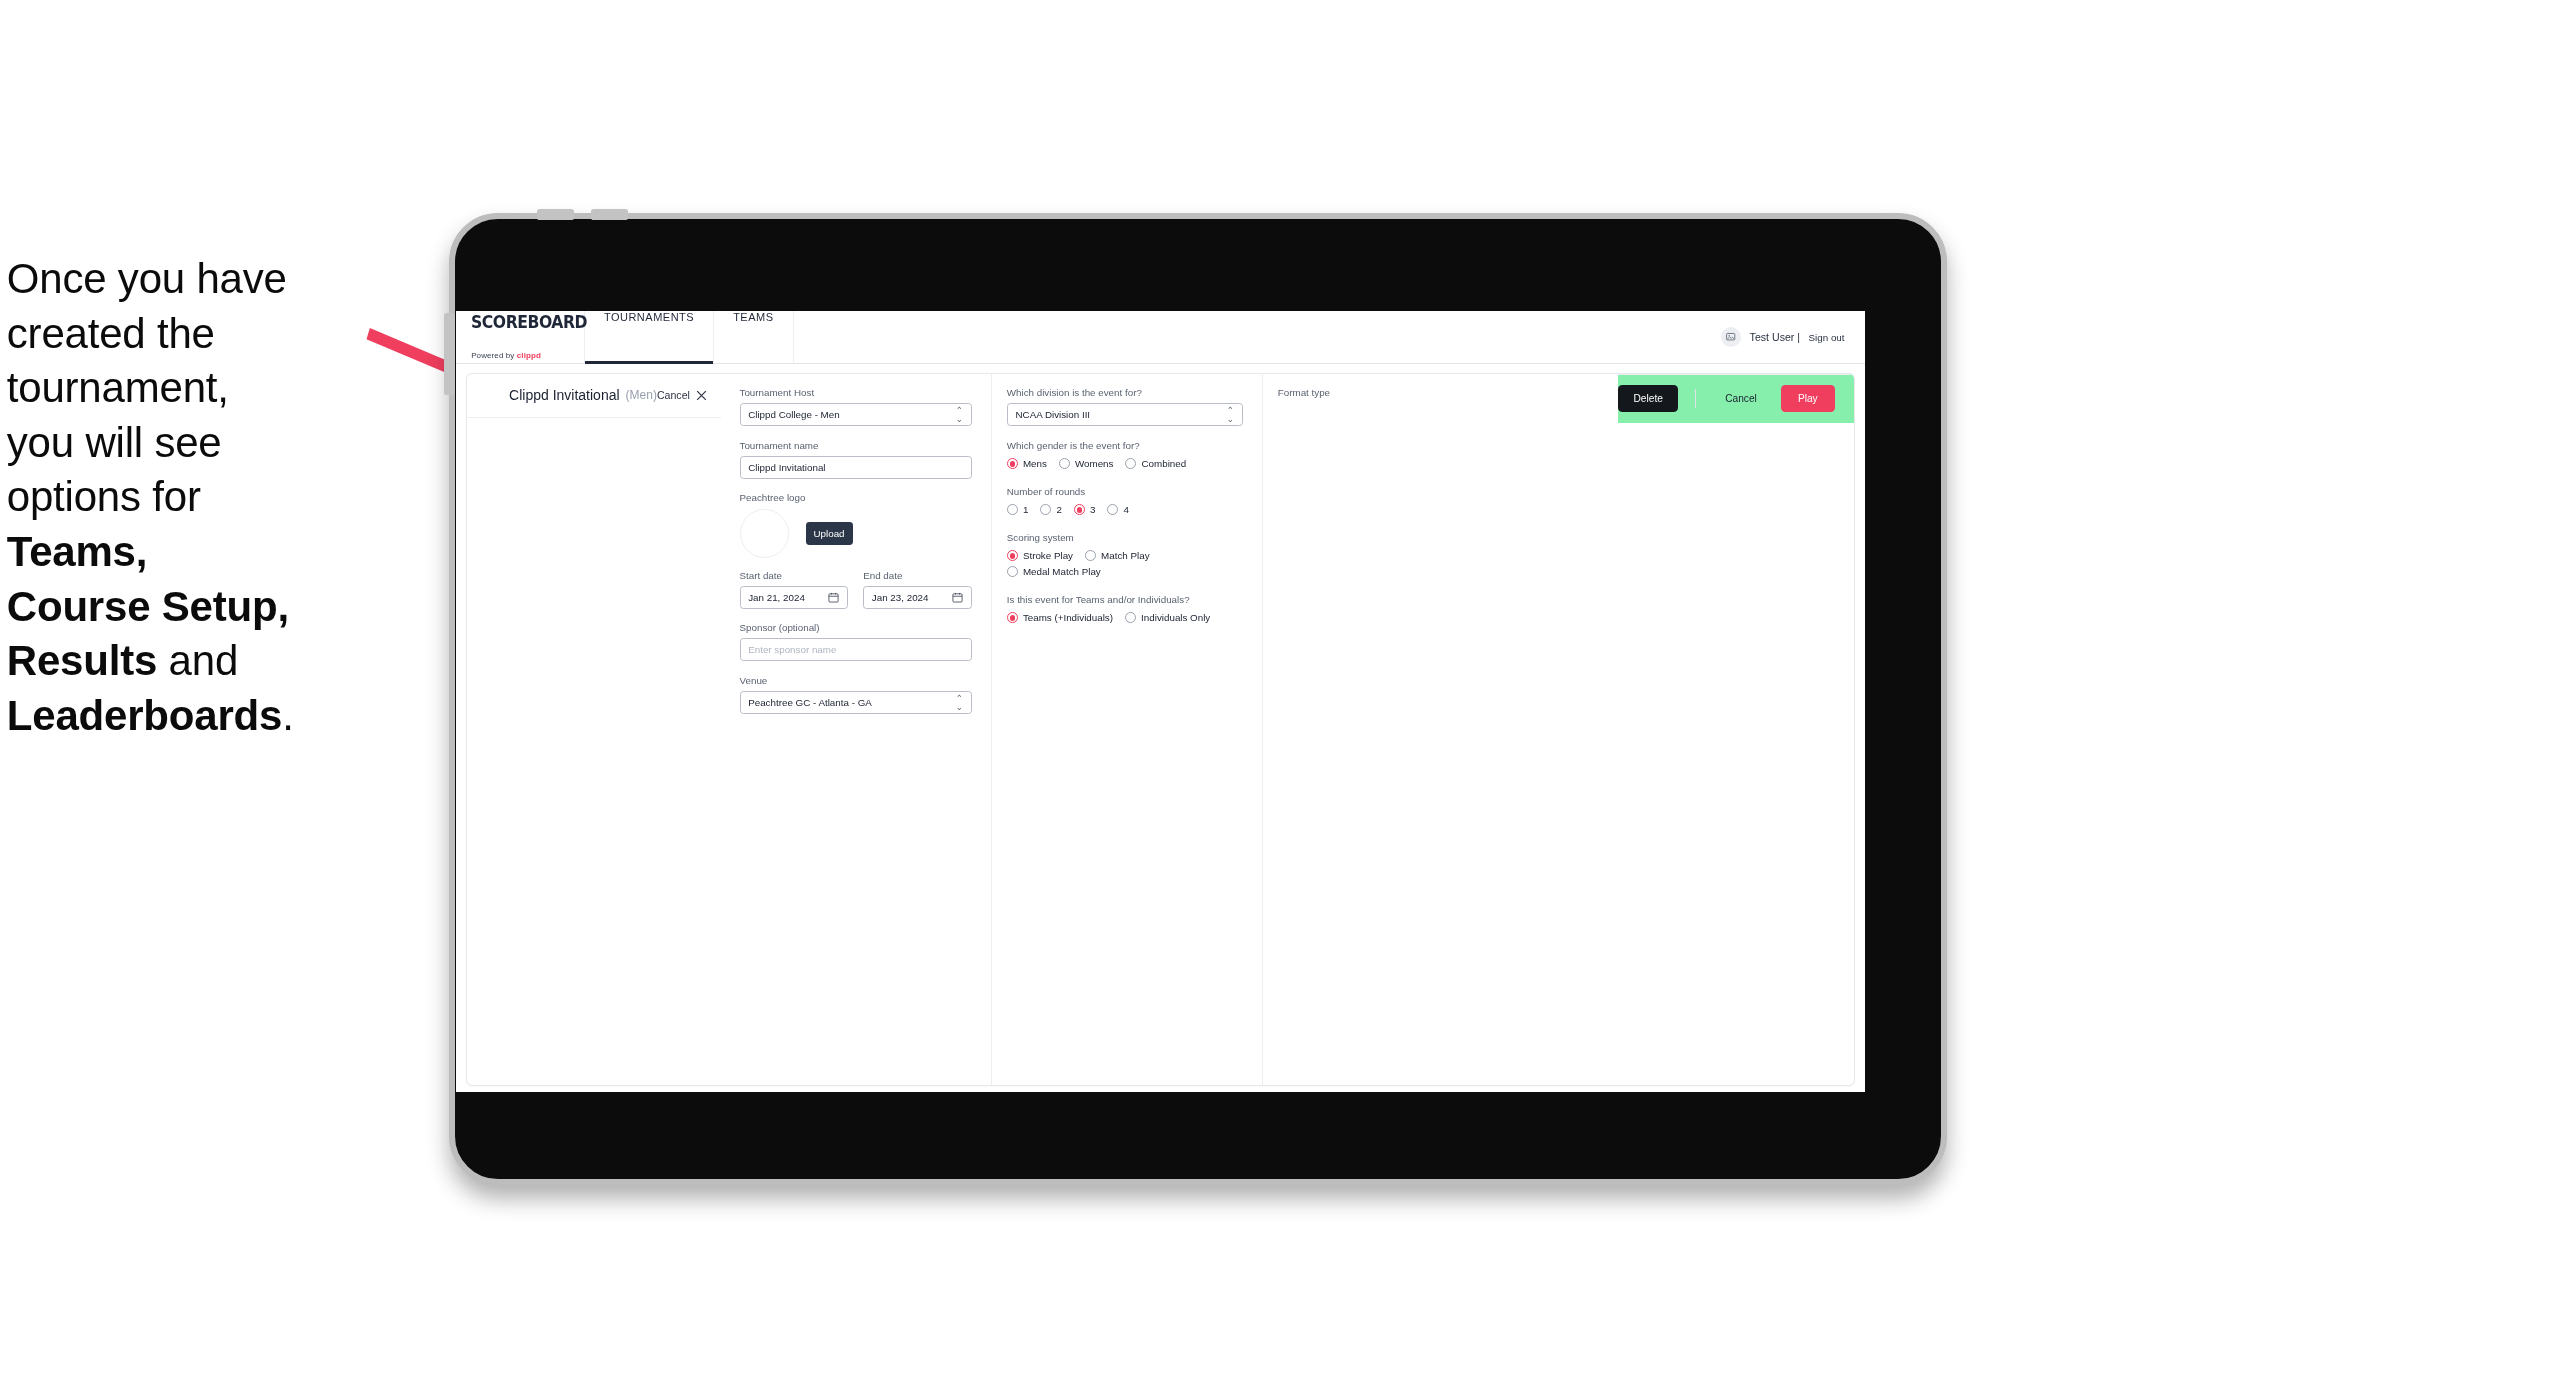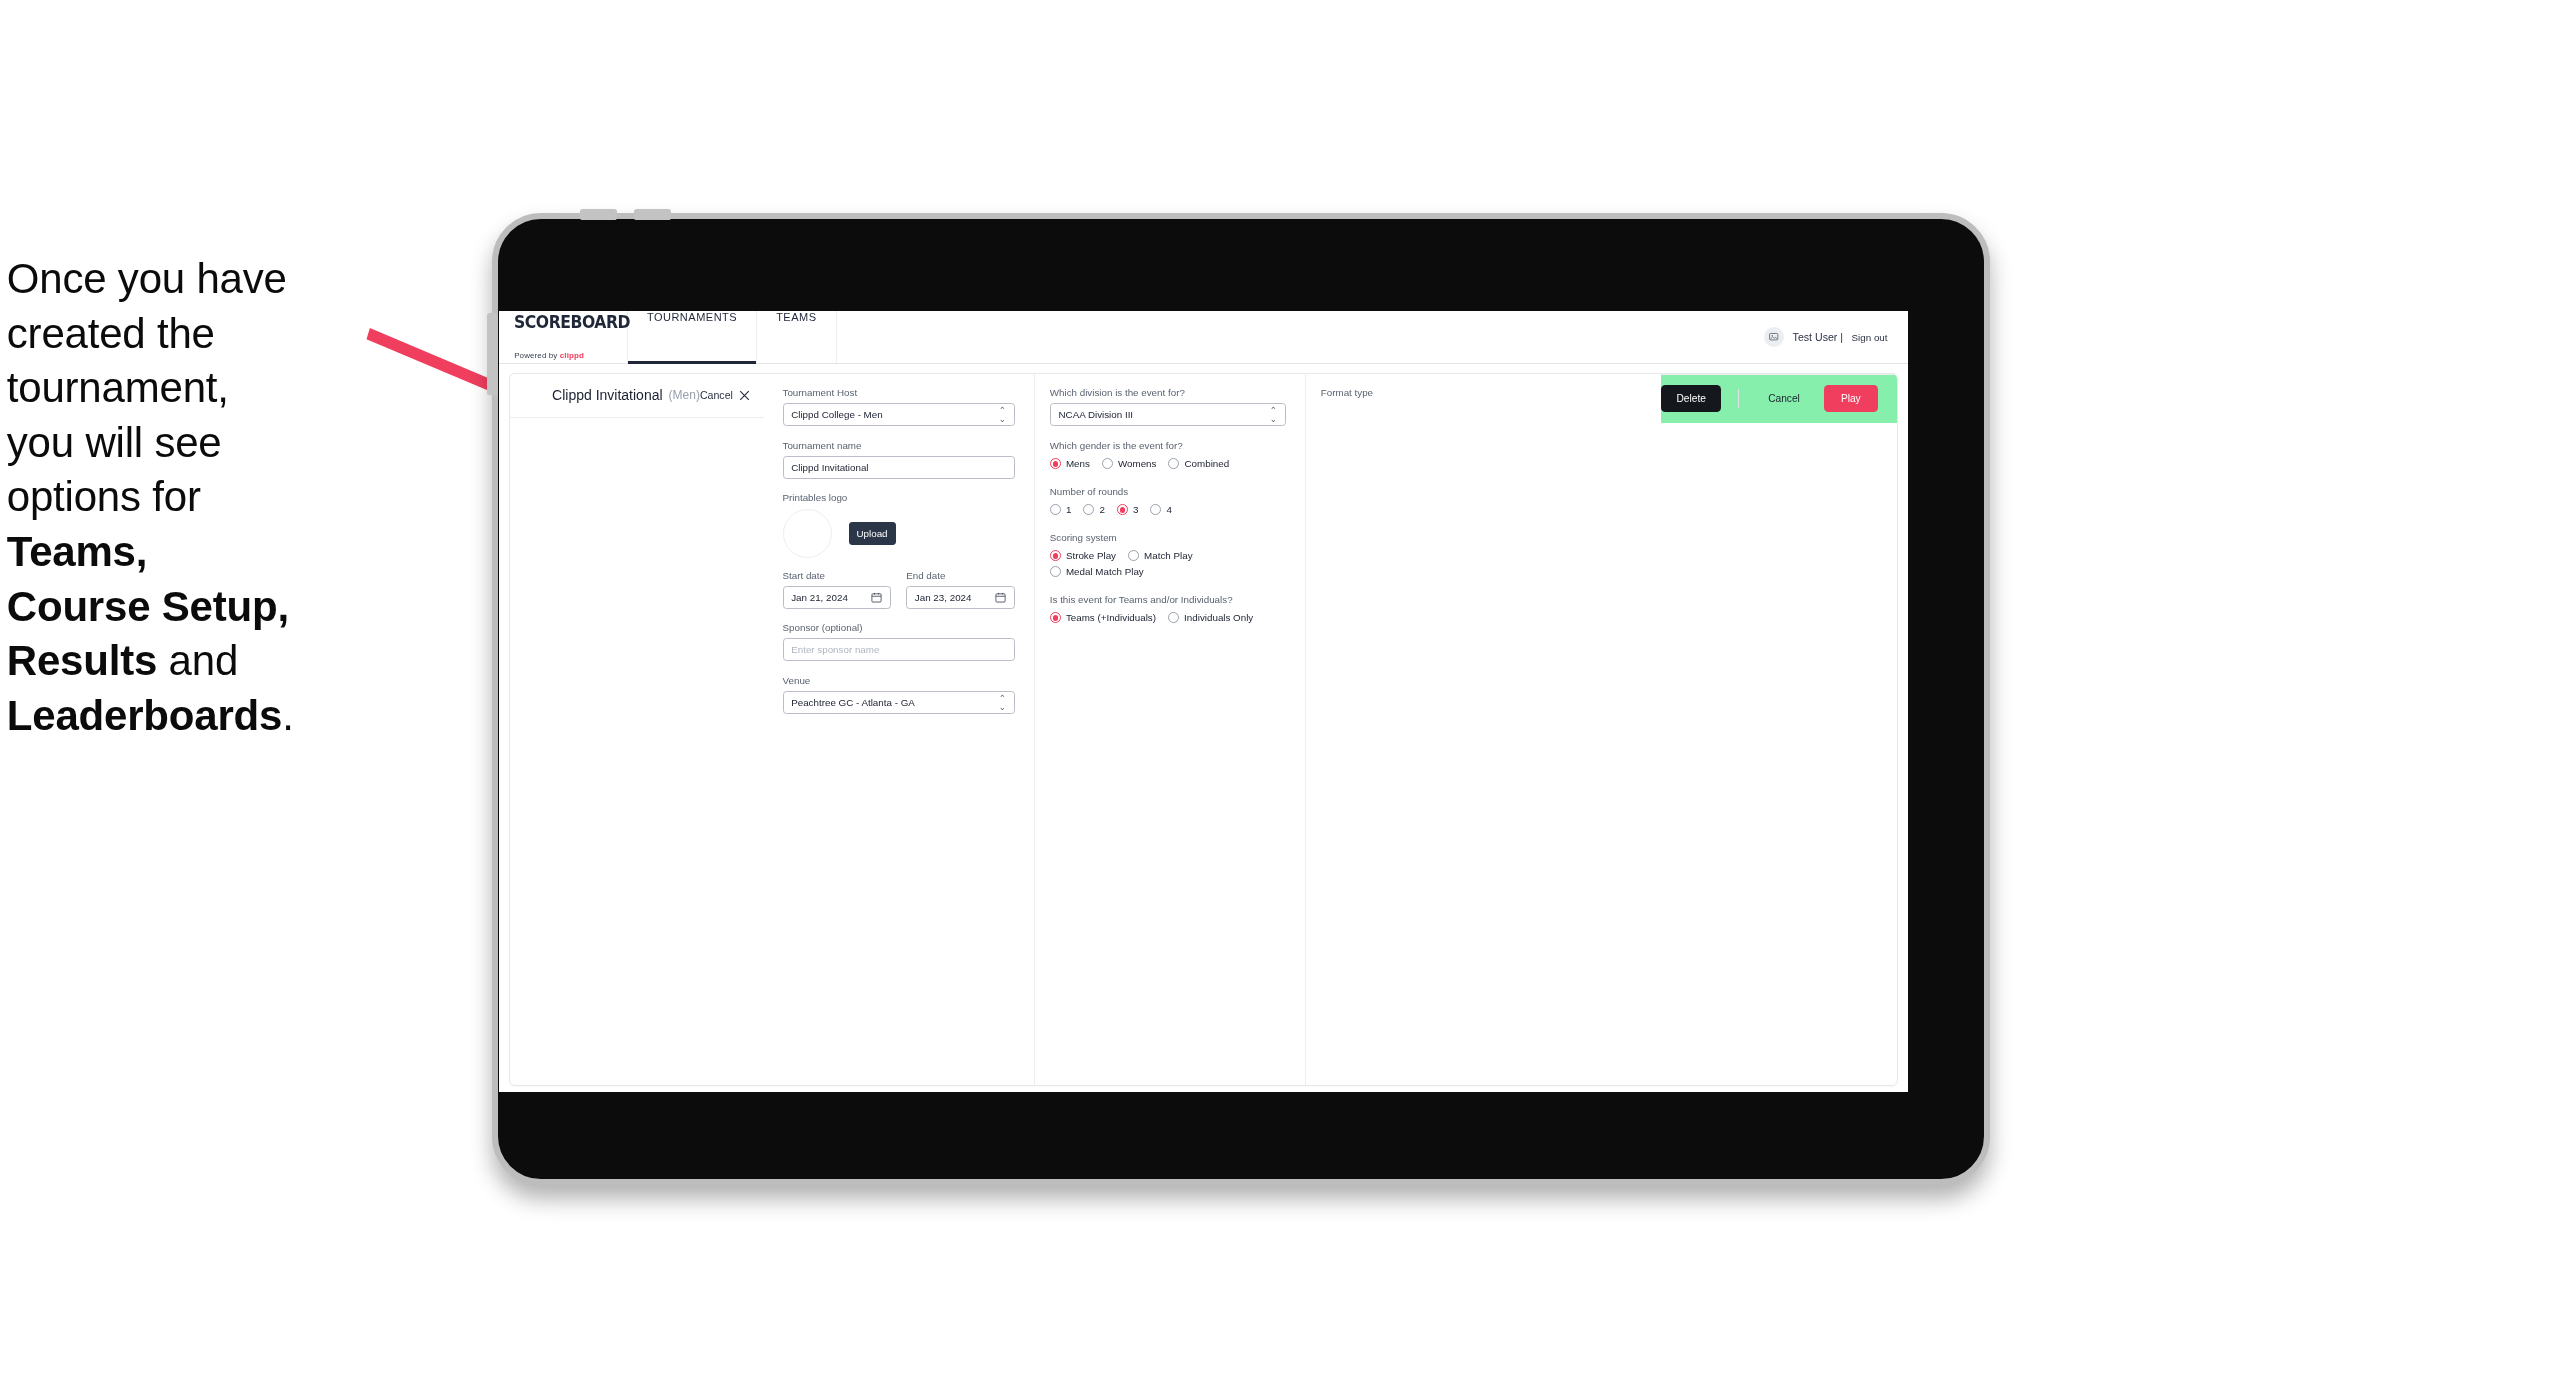--- a/index.html
+++ b/index.html
@@ -23,21 +23,21 @@
     letter-spacing: -0.2px;
   }
   #annotation b { font-weight: 700; }
 
   
   #arrow { position: absolute; left: 366px; top: 323px; width: 341px; height: 170px; }
 
   
   #tablet {
     position: absolute;
-    left: 492px; top: 213px;
+    left: 449px; top: 213px;
     width: 1498px; height: 972px;
     background: #0c0c0d;
     border-radius: 49px;
     border: 6px solid #bdbdbe;
     box-shadow: 0 13.6px 22px rgba(0,0,0,.30);
   }
   .side-btn { position: absolute; background: #c3c3c4; border-radius: 2.6px; }
   .vol-a { top: -10.2px; left: 82px; width: 37px; height: 11px; }
   .vol-b { top: -10.2px; left: 136px; width: 37px; height: 11px; }
   .pwr   { left: -11px; top: 94px; width: 11px; height: 82px; }
@@ -305,21 +305,21 @@
             </div>
 
             <div class="fld-group">
               <div class="fld-label">Tournament name</div>
               <div class="input-box">
                 <span class="val">Clippd Invitational</span>
               </div>
             </div>
 
             <div>
-              <div class="fld-label">Printables logo</div>
+              <div class="fld-label">Peachtree logo</div>
               <div id="logo-row">
                 <div id="logo-circle">
                   <svg width="29" height="29" viewBox="0 0 32 32">
                     <path d="M16 3.6 A12.4 12.4 0 1 0 16 28.4 A12.4 12.4 0 0 1 16 3.6 Z" fill="#ef3e5e"></path>
                     <circle cx="16" cy="16" r="6.2" fill="#ffffff"></circle>
                     <rect x="16" y="9.6" width="12" height="12.8" fill="#ffffff"></rect>
                   </svg>
                 </div>
                 <div id="upload-btn">
                   <span>Upload</span>

